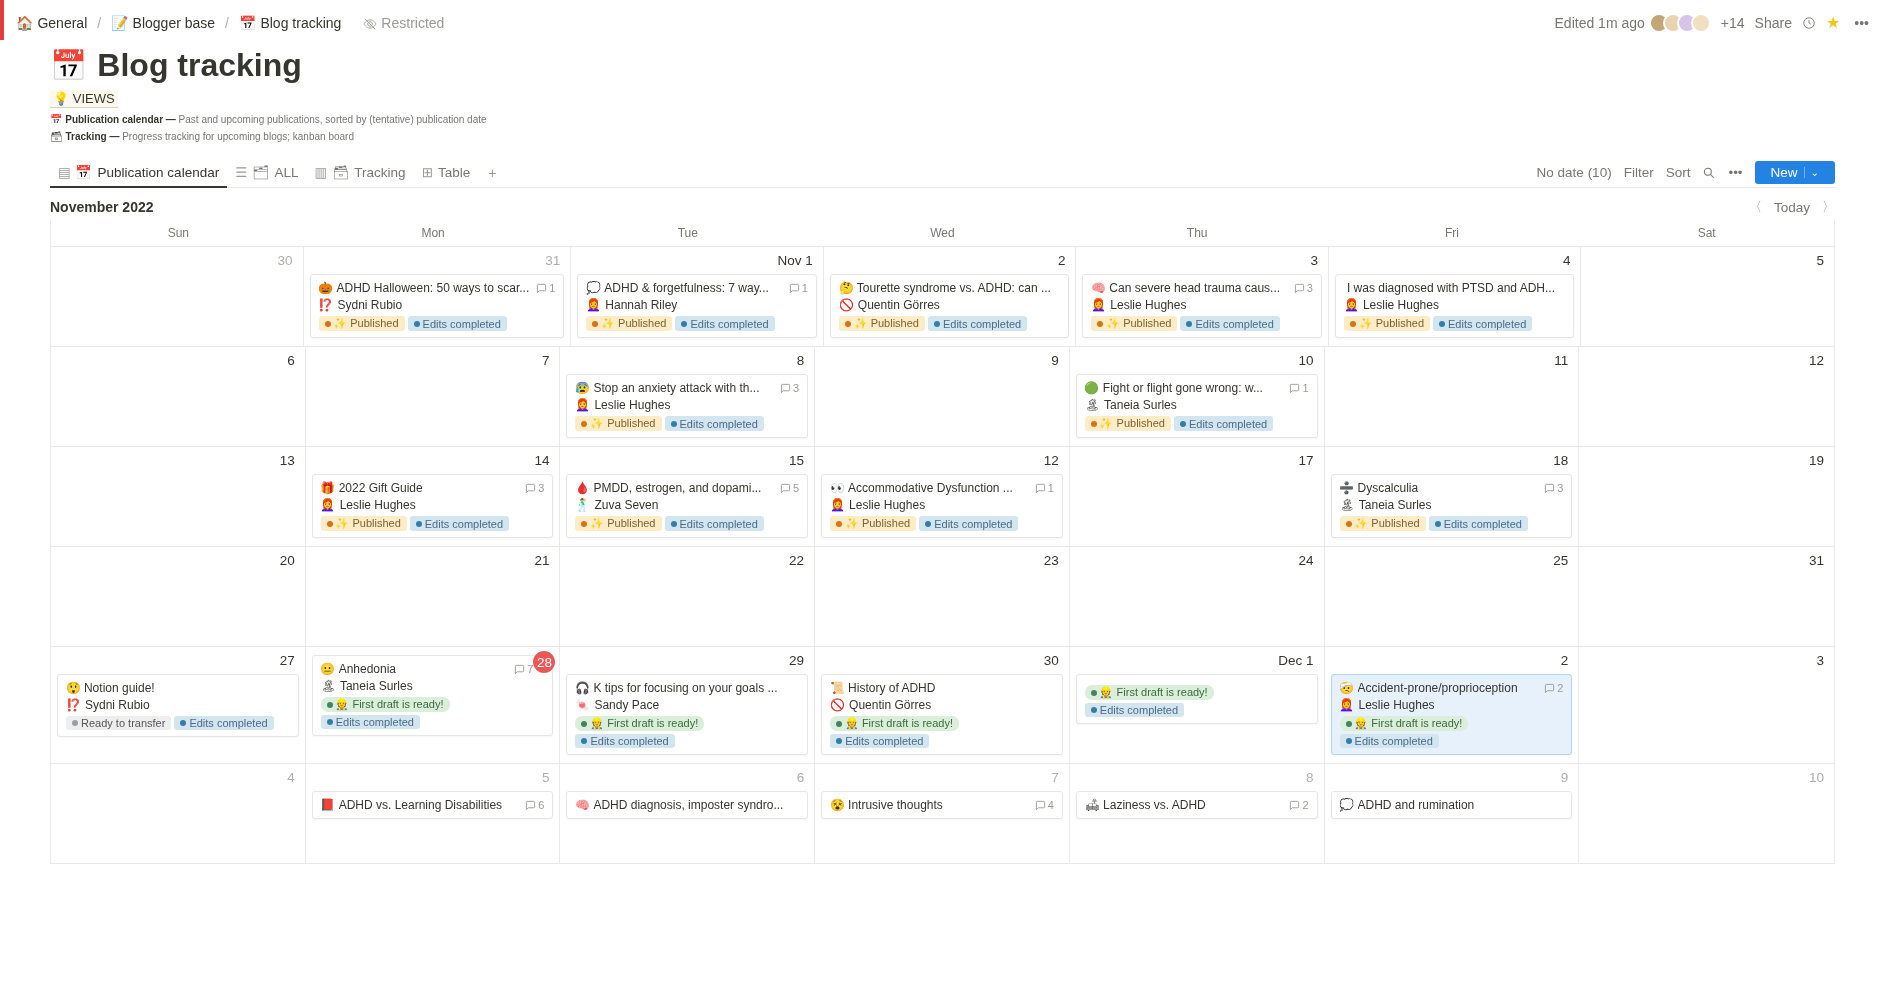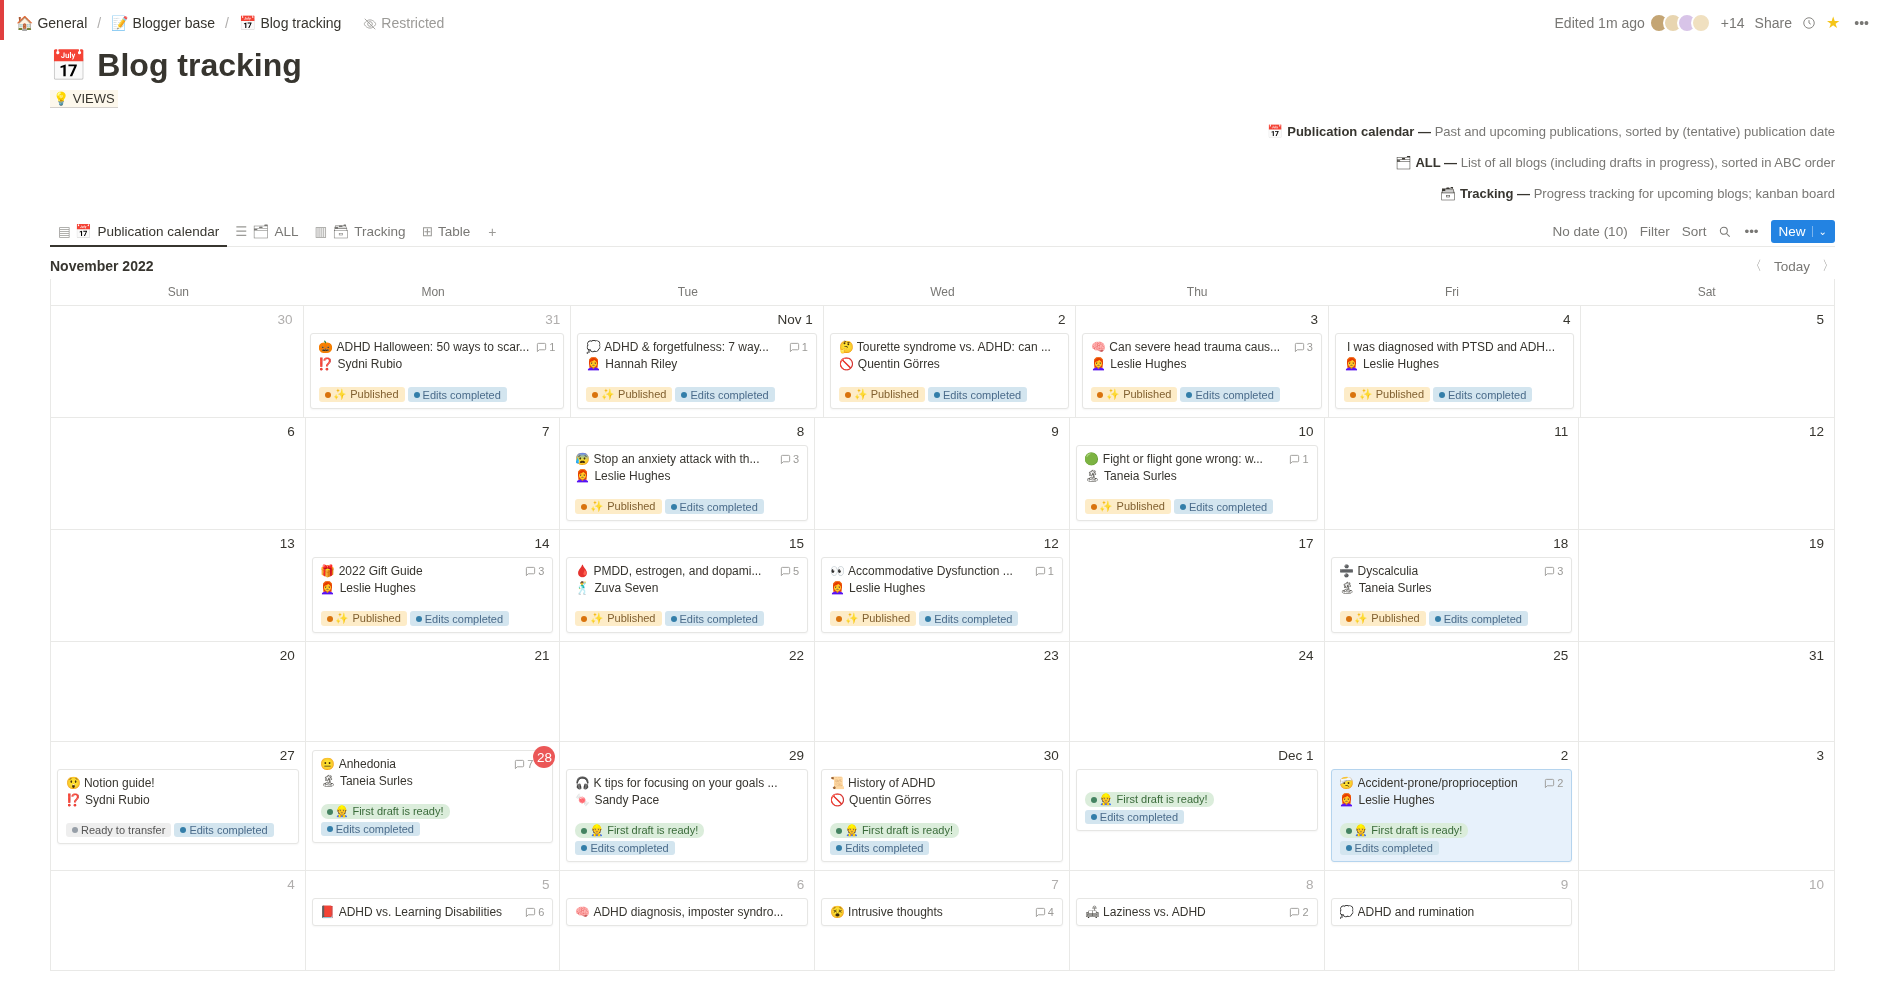--- a/index.html
+++ b/index.html
@@ -13,29 +13,29 @@
 .avatars { display: flex; }
 .avatar { width: 20px; height: 20px; border-radius: 50%; border: 2px solid #fff; margin-left: -6px; background: #ddd; }
 .av1{background:#c4a574;} .av2{background:#e8d5b0;} .av3{background:#d8c4e8;} .av4{background:#f0e0c0;}
 .star { color: #f5c518; font-size: 16px; cursor: pointer; }
 .more-btn { cursor: pointer; padding: 4px; }
 .page-header { padding: 0 50px; }
 .title-row { display: flex; align-items: center; gap: 10px; margin-top: 2px; }
 .page-icon { font-size: 30px; }
 .page-title { font-size: 32px; font-weight: 700; }
 .views-label { font-size: 13px; margin-top: 6px; padding: 1px 3px; border-bottom: 1px solid #d4d0cc; display: inline-block; background: #fdf8ec; }
-.view-desc { font-size: 13px; color: #37352f; margin-top: 16px; text-align: right; }
+.view-desc { font-size: 10px; color: #37352f; margin-top: 6px; }
 .view-desc .dash { color: #787774; }
 .tabs-row { display: flex; align-items: center; border-bottom: 1px solid #e9e9e7; margin: 16px 50px 0; padding-bottom: 0; gap: 2px; position: relative; }
 .tab { display: flex; align-items: center; gap: 5px; padding: 6px 8px; font-size: 13.5px; color: #787774; cursor: pointer; border-bottom: 2px solid transparent; margin-bottom: -1px; }
 .tab.active { color: #37352f; font-weight: 500; border-bottom-color: #37352f; }
 .tab-add { color: #9b9a97; padding: 4px 8px; cursor: pointer; }
 .tabs-right { margin-left: auto; display: flex; align-items: center; gap: 12px; color: #787774; font-size: 13.5px; }
 .tabs-right > * { cursor: pointer; }
-.new-btn { background: #2383e2; color: #fff; border-radius: 3px; padding: 4px 8px; display: flex; align-items: center; gap: 6px; font-size: 13.5px; }
+.new-btn { background: #2383e2; color: #fff; border-radius: 3px; padding: 4px 16px; display: flex; align-items: center; gap: 6px; font-size: 13.5px; }
 .new-btn .chev { border-left: 1px solid rgba(255,255,255,0.4); padding-left: 6px; font-size: 10px; }
 .cal-header { display: flex; align-items: center; padding: 10px 50px 4px; }
 .month-label { font-weight: 600; font-size: 14px; }
 .cal-nav { margin-left: auto; display: flex; align-items: center; gap: 12px; color: #787774; font-size: 13.5px; }
 .cal-nav .arrow { cursor: pointer; font-size: 13px; color: #9b9a97; }
 .calendar { margin: 0 50px; border: 1px solid #e9e9e7; border-top: none; }
 .dow-row { display: grid; grid-template-columns: repeat(7, 1fr); }
 .dow { text-align: center; font-size: 12px; color: #787774; padding: 6px 0; }
 .week { display: grid; grid-template-columns: repeat(7, 1fr); min-height: 100px; }
 .day { border-top: 1px solid #e9e9e7; border-right: 1px solid #e9e9e7; padding: 4px; position: relative; }
@@ -43,21 +43,21 @@
 .daynum { text-align: right; font-size: 13.5px; color: #37352f; padding: 2px 6px; }
 .daynum.dim { color: #b0aead; }
 .daynum.today { background: #eb5757; color: #fff; border-radius: 50%; width: 22px; height: 22px; display: inline-flex; align-items: center; justify-content: center; float: right; }
 .card { background: #fff; border: 1px solid #e6e6e4; border-radius: 3px; box-shadow: 0 1px 2px rgba(0,0,0,0.04); margin: 4px 2px; padding: 6px 8px; font-size: 12px; cursor: pointer; }
 .card.highlight { background: #e7f1fb; border-color: #b5d4ee; }
 .card-title { font-weight: 500; font-size: 12px; white-space: nowrap; overflow: hidden; text-overflow: ellipsis; display: flex; align-items: center; gap: 3px; }
 .card-title .emoji { flex-shrink: 0; }
 .card-title .txt { overflow: hidden; text-overflow: ellipsis; flex: 1; }
 .comment-badge { color: #9b9a97; font-size: 11px; display: flex; align-items: center; gap: 2px; flex-shrink: 0; margin-left: 4px; }
 .card-author { font-size: 12px; color: #37352f; margin-top: 3px; display: flex; align-items: center; gap: 4px; }
-.card-tags { display: flex; flex-wrap: wrap; gap: 3px; margin-top: 16px; }
+.card-tags { display: flex; flex-wrap: wrap; gap: 3px; margin-top: 4px; }
 .tag { display: inline-flex; align-items: center; gap: 3px; padding: 1px 6px; border-radius: 3px; font-size: 11px; }
 .tag.published { background: #fdecc8; color: #816030; }
 .tag.edits { background: #d3e5ef; color: #4a6b8a; }
 .tag.ready { background: #eee; color: #555; }
 .tag.first { background: #dbeddb; color: #3a6b3a; border-radius: 7px; }
 .tag .dot { width: 6px; height: 6px; border-radius: 50%; display: inline-block; }
 .red-left { position: absolute; left: 0; top: 0; width: 4px; height: 40px; background: #e03e3e; }
 svg.icon { width: 14px; height: 14px; fill: #9b9a97; }
 </style>
 </head>
@@ -109,21 +109,20 @@
 </div>
 
 <div class="page-header">
   <div class="title-row">
     <span class="page-icon">📅</span>
     <h1 class="page-title">Blog tracking</h1>
   </div>
   <div class="views-label">💡 VIEWS</div>
   <div id="view-descs">
       <div class="view-desc">📅 <b>Publication calendar —</b> <span class="dash">Past and upcoming publications, sorted by (tentative) publication date</span></div>
-      <div class="view-desc">🗂 <b>ALL —</b> <span class="dash">List of all blogs (including drafts in progress), sorted in ABC order</span></div>
       <div class="view-desc">🗃 <b>Tracking —</b> <span class="dash">Progress tracking for upcoming blogs; kanban board</span></div>
     </div>
 </div>
 
 <div class="tabs-row">
   <div id="tabs-container" style="display:flex;">
       <div class="tab active">
         <span style="color:#9b9a97">▤</span>
         <span>📅</span>
         <span>Publication calendar</span>

